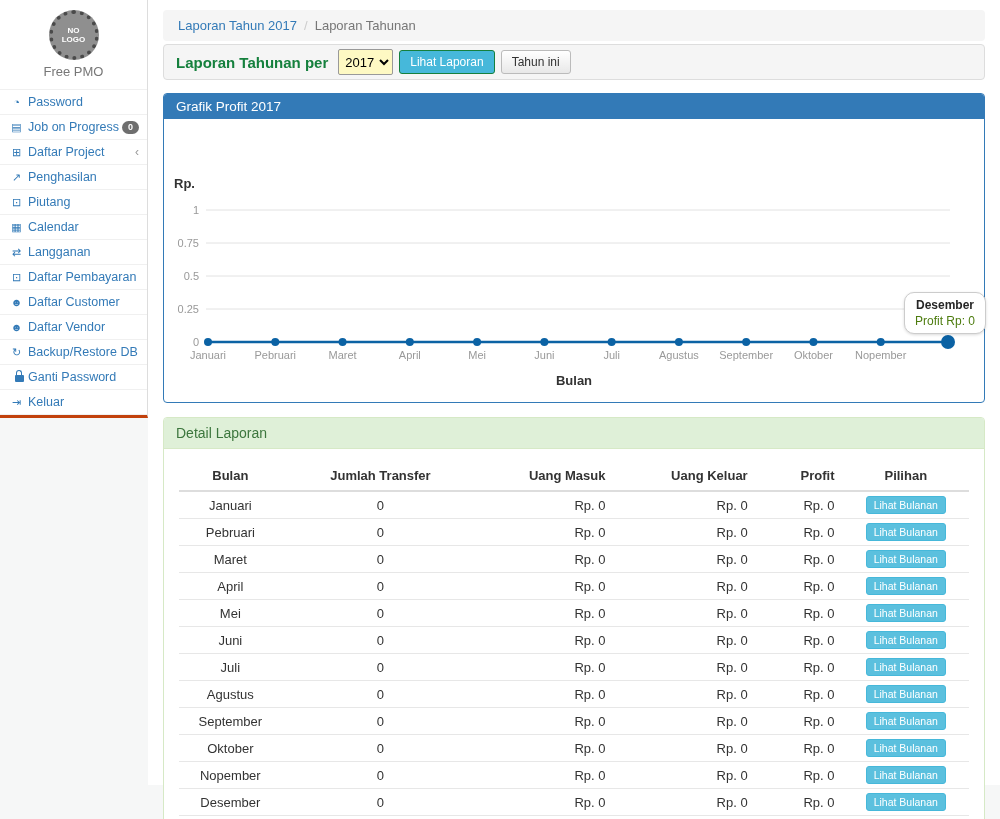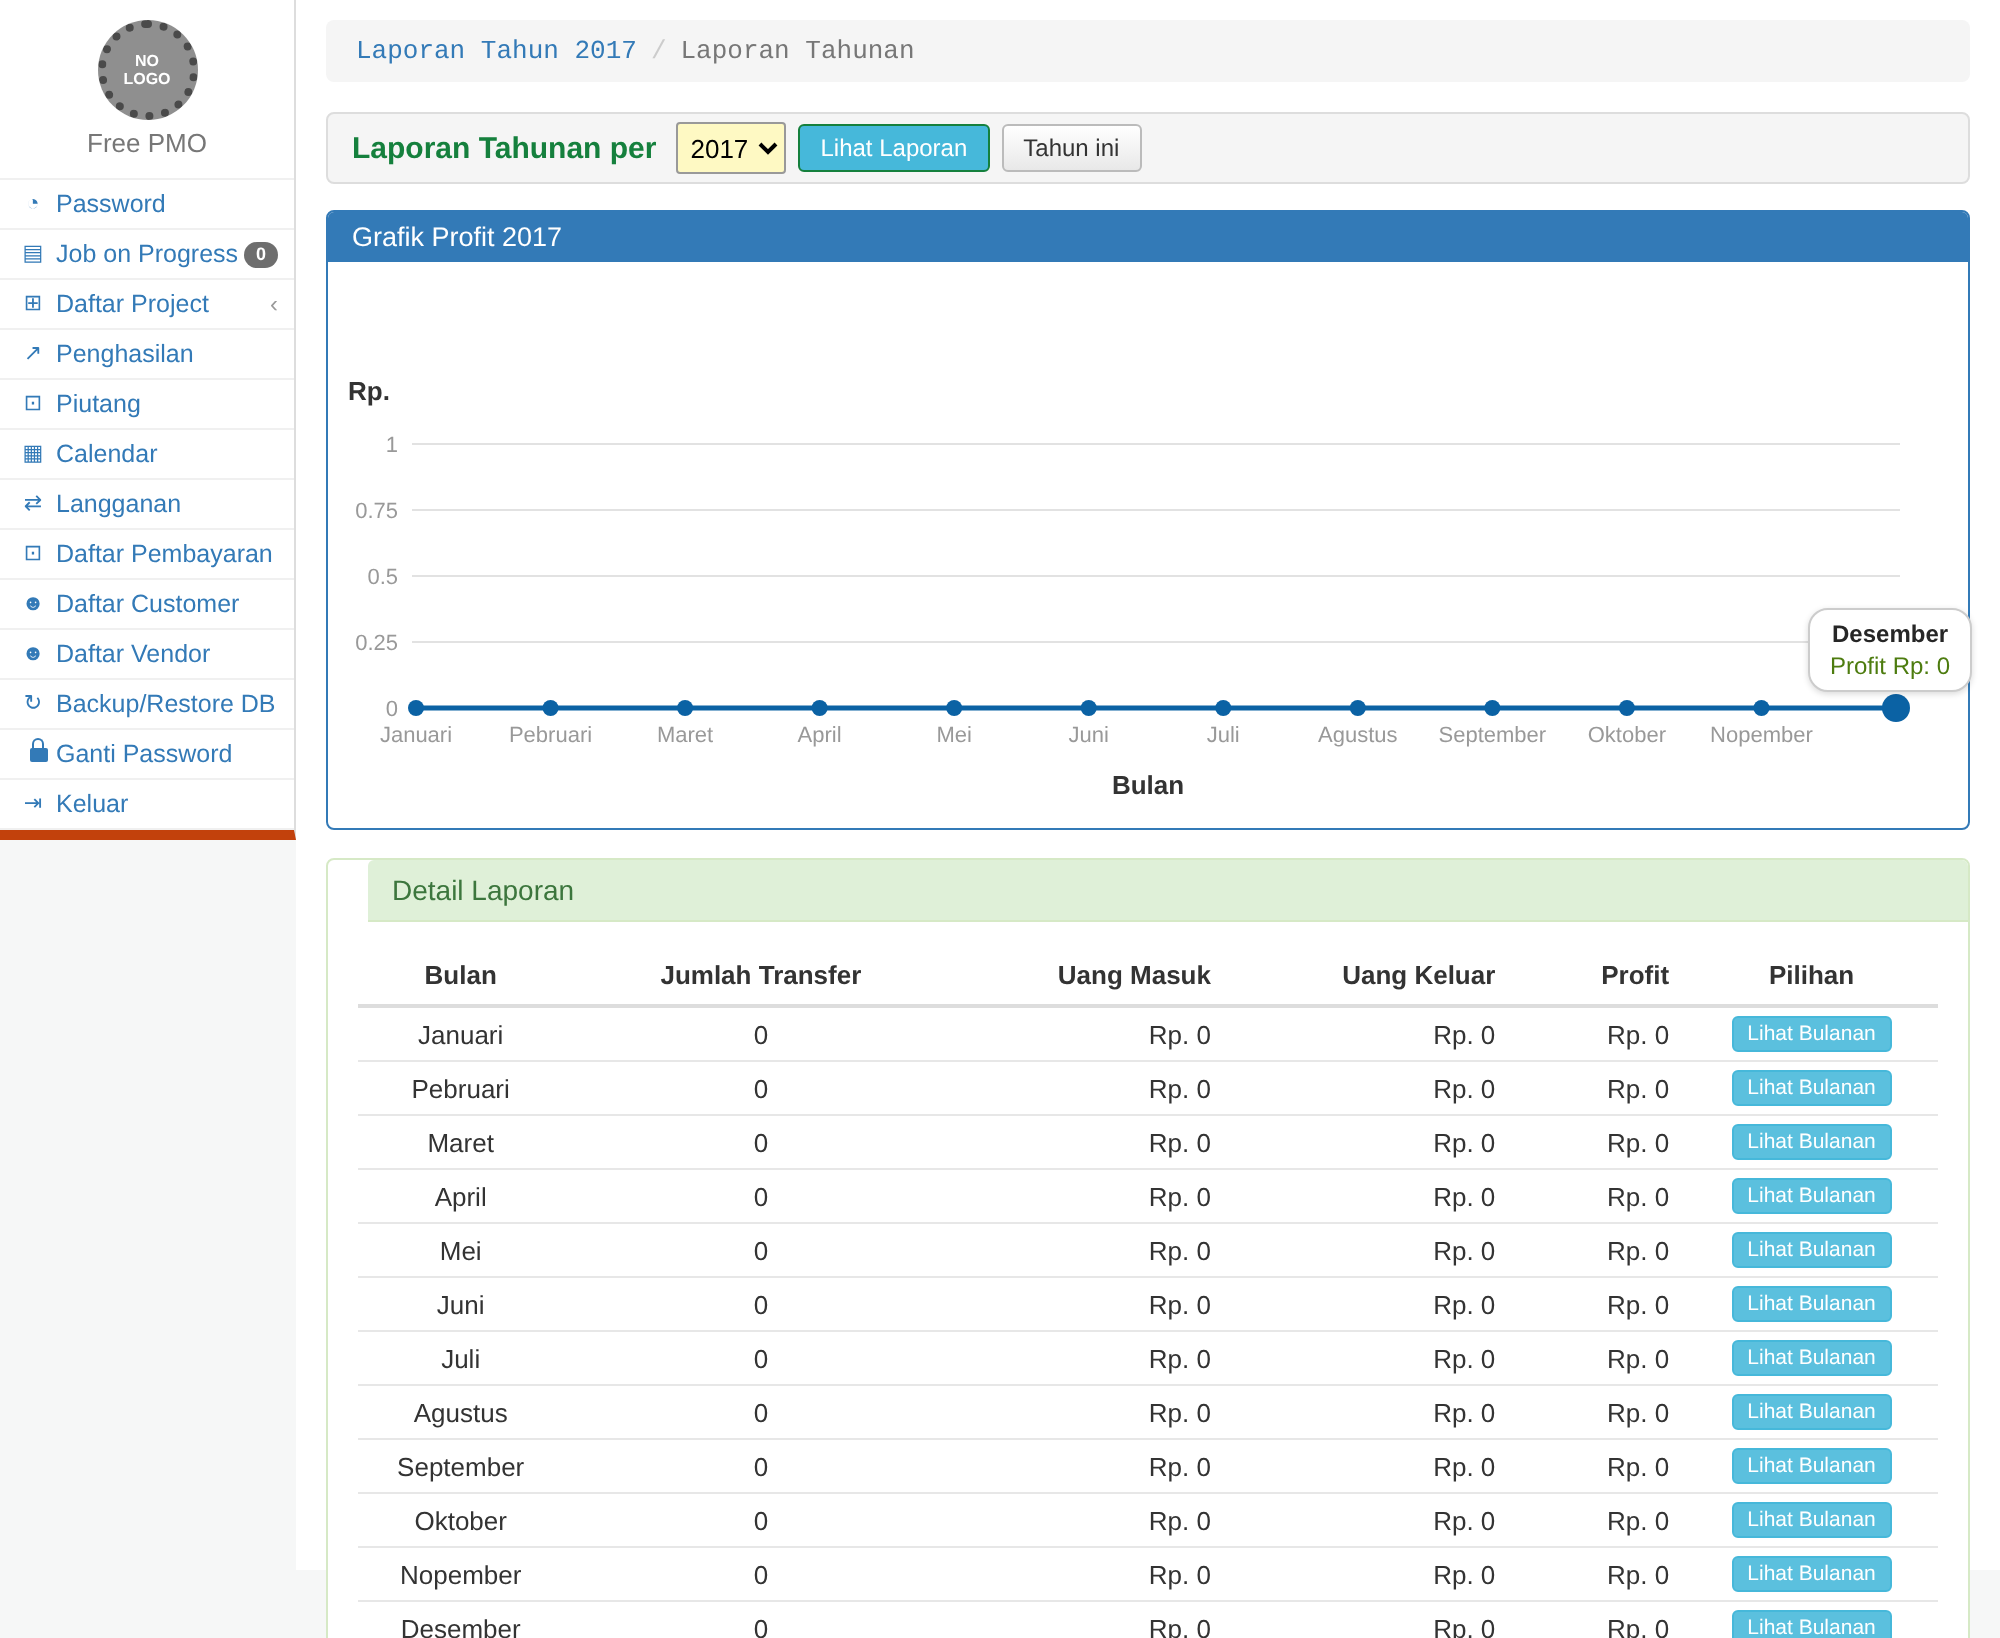--- a/index.html
+++ b/index.html
@@ -6,21 +6,21 @@
   html,body { margin:0; padding:0; }
   body {
     width:1000px; height:819px; overflow:hidden;
     background:#f6f7f7; color:#333;
     font-family:"Liberation Sans", sans-serif; font-size:13px;
   }
   .page { display:flex; height:785px; }
 
   
   .sidebar { flex:0 0 148px; width:148px; }
-  .sidebar-inner { background:#fff; border-right:1px solid #ddd; border-bottom:5px solid #c2410c; }
+  .sidebar-inner { background:#fff; border-right:1px solid #ddd; border-bottom:3px solid #c2410c; }
   .brand { text-align:center; padding-top:8px; border-bottom:1px solid #f0f0f0; }
   .logo { width:50px; height:50px; margin:2px auto 4px; background:#8f8f8f;
           border:4px dotted #4a4a4a; border-radius:50%;
           display:flex; align-items:center; justify-content:center; }
   .logo-text { color:#fff; font-size:8px; font-weight:bold; line-height:9px; text-align:center; }
   .logo-text span { display:block; }
   .brand-name { color:#777; font-size:13px; margin:4px 0 10px; }
   .side-item { display:flex; align-items:center; padding:5px 8px; min-height:25px;
                border-bottom:1px solid #f0f0f0; color:#337ab7; text-decoration:none;
                font-size:12.5px; line-height:14px; cursor:pointer; }
@@ -28,21 +28,21 @@
   .cssico-lock { display:inline-block; width:9px; height:7px; background:#337ab7;
                  border-radius:1px; position:relative; top:1px; left:3px; }
   .cssico-lock::before { content:''; position:absolute; left:1px; top:-5px; width:4px; height:5px;
                  border:1.5px solid #337ab7; border-bottom:none; border-radius:3px 3px 0 0; }
   .badge { margin-left:auto; background:#6e6e6e; color:#fff; font-size:9px; font-weight:bold;
            border-radius:8px; padding:2px 6px; line-height:9px; }
   .chev { margin-left:auto; color:#999; font-size:12px; }
 
   
   .content { flex:1; background:#fff; padding:10px 15px 0; position:relative; }
-  .breadcrumb-bar { background:#f5f5f5; border-radius:4px; padding:8px 15px; margin-bottom:15px;font-family:Liberation Mono, monospace; }
+  .breadcrumb-bar { background:#f5f5f5; border-radius:4px; padding:8px 15px; margin-bottom:3px; }
   .breadcrumb-bar a { color:#337ab7; text-decoration:none; cursor:pointer; }
   .sep { color:#ccc; margin:0 7px; }
   .cur { color:#777; }
 
   .filter-bar { background:#f5f5f5; border:1px solid #ddd; border-radius:4px;
                 padding:5px 12px; display:flex; align-items:center; gap:6px; margin-bottom:13px; height:36px; }
   .filter-label { color:#15803d; font-weight:bold; font-size:15px; margin-right:4px; }
   select { height:26px; border:1px solid #999; border-radius:2px; background:#fef9c3;
            font-size:13px; font-family:inherit; padding:2px 2px; }
   .btn { font-size:12px; padding:4px 10px; border-radius:3px; cursor:pointer; font-family:inherit; }
@@ -60,21 +60,21 @@
   .x-title { position:absolute; left:0; right:0; top:207px; text-align:center; font-weight:bold; font-size:13px; }
   .chart-tooltip { position:absolute; left:740px; top:126px; background:#fff; border:1px solid #ccc;
                    border-radius:10px; padding:5px 10px; text-align:center;
                    box-shadow:0 1px 3px rgba(0,0,0,.15); }
   .tt-label { font-weight:bold; font-size:12px; color:#262626; }
   .tt-value { font-size:12px; color:#4d7c0f; margin-top:2px; white-space:nowrap; }
 
   
   .panel-success { border:1px solid #d6e9c6; }
   .panel-success .panel-heading { background:#dff0d8; color:#3c763d; padding:7px 12px;
-                font-size:14px; border-bottom:1px solid #d6e9c6; border-radius:3px 3px 0 0;margin-left:20px; }
+                font-size:14px; border-bottom:1px solid #d6e9c6; border-radius:3px 3px 0 0; }
   .table-body { padding:12px 15px 18px; border-radius:0 0 3px 3px; }
   table { width:100%; border-collapse:collapse; font-size:13px; }
   th { padding:7px 8px; border-bottom:2px solid #ddd; font-weight:bold; }
   td { padding:4px 8px; border-bottom:1px solid #e7e7e7; }
   tfoot td { border-bottom:none; font-weight:bold; }
   .al-c { text-align:center; } .al-r { text-align:right; }
   .btn-xs { font-size:10.5px; padding:2px 7px; background:#5bc0de; border:1px solid #46b8da;
             color:#fff; border-radius:3px; cursor:pointer; font-family:inherit; }
 
   footer { height:34px; display:flex; align-items:center; justify-content:center;

